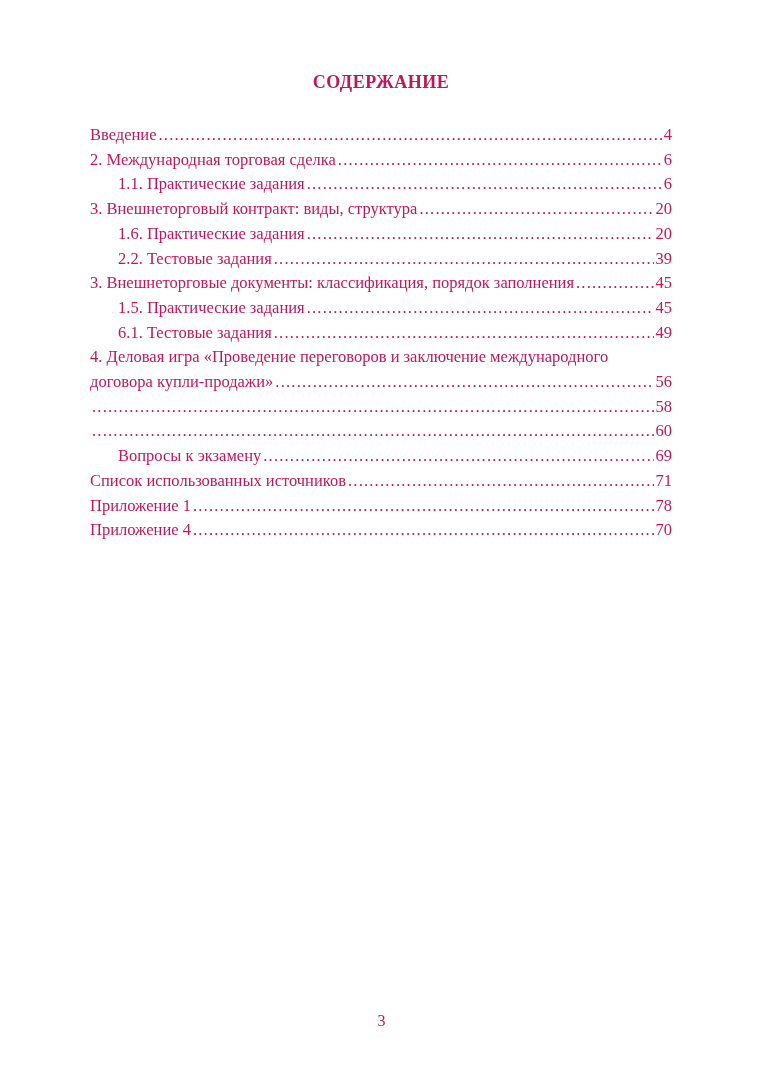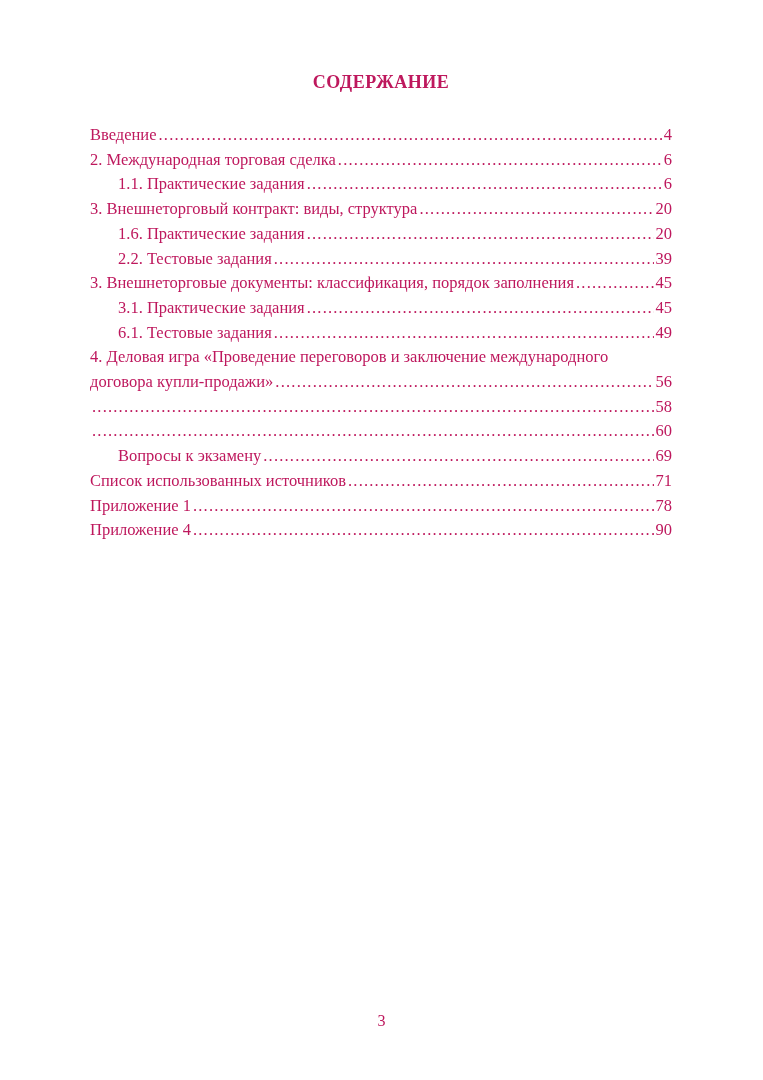--- a/index.html
+++ b/index.html
@@ -107,21 +107,21 @@
           <span class="toc-text">2.2. Тестовые задания</span>
           <span class="dots"></span>
           <span class="toc-page">39</span>
         </div>
         <div class="toc-row">
           <span class="toc-text">3. Внешнеторговые документы: классификация, порядок заполнения</span>
           <span class="dots"></span>
           <span class="toc-page">45</span>
         </div>
         <div class="toc-row indent">
-          <span class="toc-text">3.1. Практические задания</span>
+          <span class="toc-text">1.5. Практические задания</span>
           <span class="dots"></span>
           <span class="toc-page">45</span>
         </div>
         <div class="toc-row indent">
           <span class="toc-text">6.1. Тестовые задания</span>
           <span class="dots"></span>
           <span class="toc-page">49</span>
         </div>
         <div class="toc-row">
           <span class="toc-text">4. Деловая игра «Проведение переговоров и заключение международного</span>
@@ -150,18 +150,18 @@
           <span class="toc-page">71</span>
         </div>
         <div class="toc-row">
           <span class="toc-text">Приложение 1</span>
           <span class="dots"></span>
           <span class="toc-page">78</span>
         </div>
         <div class="toc-row">
           <span class="toc-text">Приложение 4</span>
           <span class="dots"></span>
-          <span class="toc-page">90</span>
+          <span class="toc-page">70</span>
         </div>
       </div>
   </div>
   <div class="folio">3</div>
 </div>
 
 </body></html>

